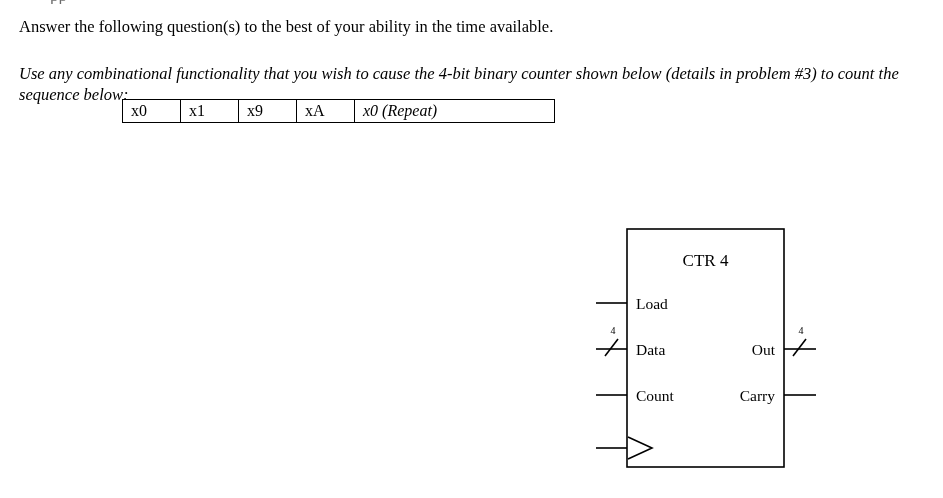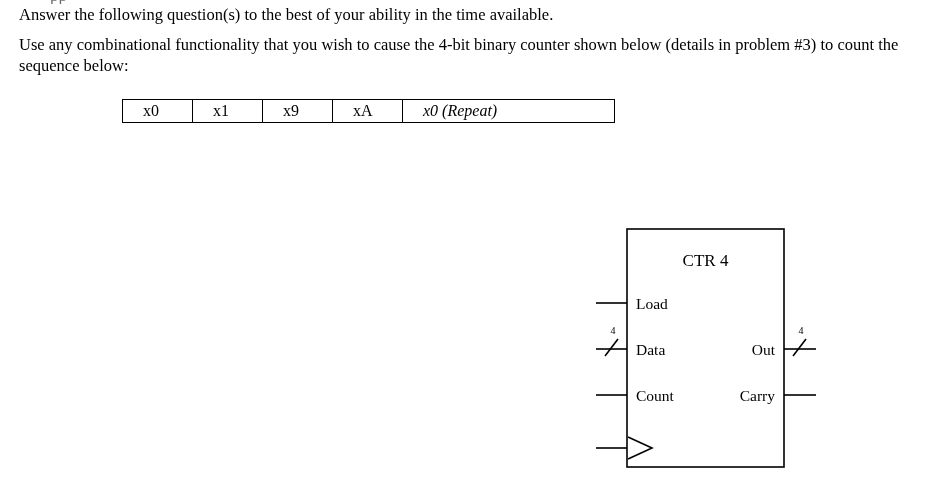--- a/index.html
+++ b/index.html
@@ -32,36 +32,37 @@
   }
   .top-stub span { position: relative; top: -13px; }
 
   
   .prose {
     position: absolute;
     left: 19px;
     font-size: 16.5px;
     line-height: 21px;
     white-space: nowrap;
+    margin-top: 12px;
   }
   #para-1 { top: 4px; }
-  #para-2 { top: 34px; white-space: normal; width: 915px; }
+  #para-2 { top: 51px; white-space: normal; width: 915px; font-style: italic; }
 
   
   .seq-table {
     position: absolute;
     left: 122px;
     top: 99px;
     border-collapse: collapse;
     font-size: 16px;
   }
   .seq-table td {
     border: 1px solid #000000;
     height: 22px;
-    padding: 0 0 0 20px;
+    padding: 0 0 0 8px;
     vertical-align: middle;
     line-height: 22px;
     white-space: nowrap;
   }
   .seq-table td.c-narrow { width: 49px; }
   .seq-table td.c-wide   { width: 191px; font-style: italic; }
 
   
   .counter-wrap {
     position: absolute;

